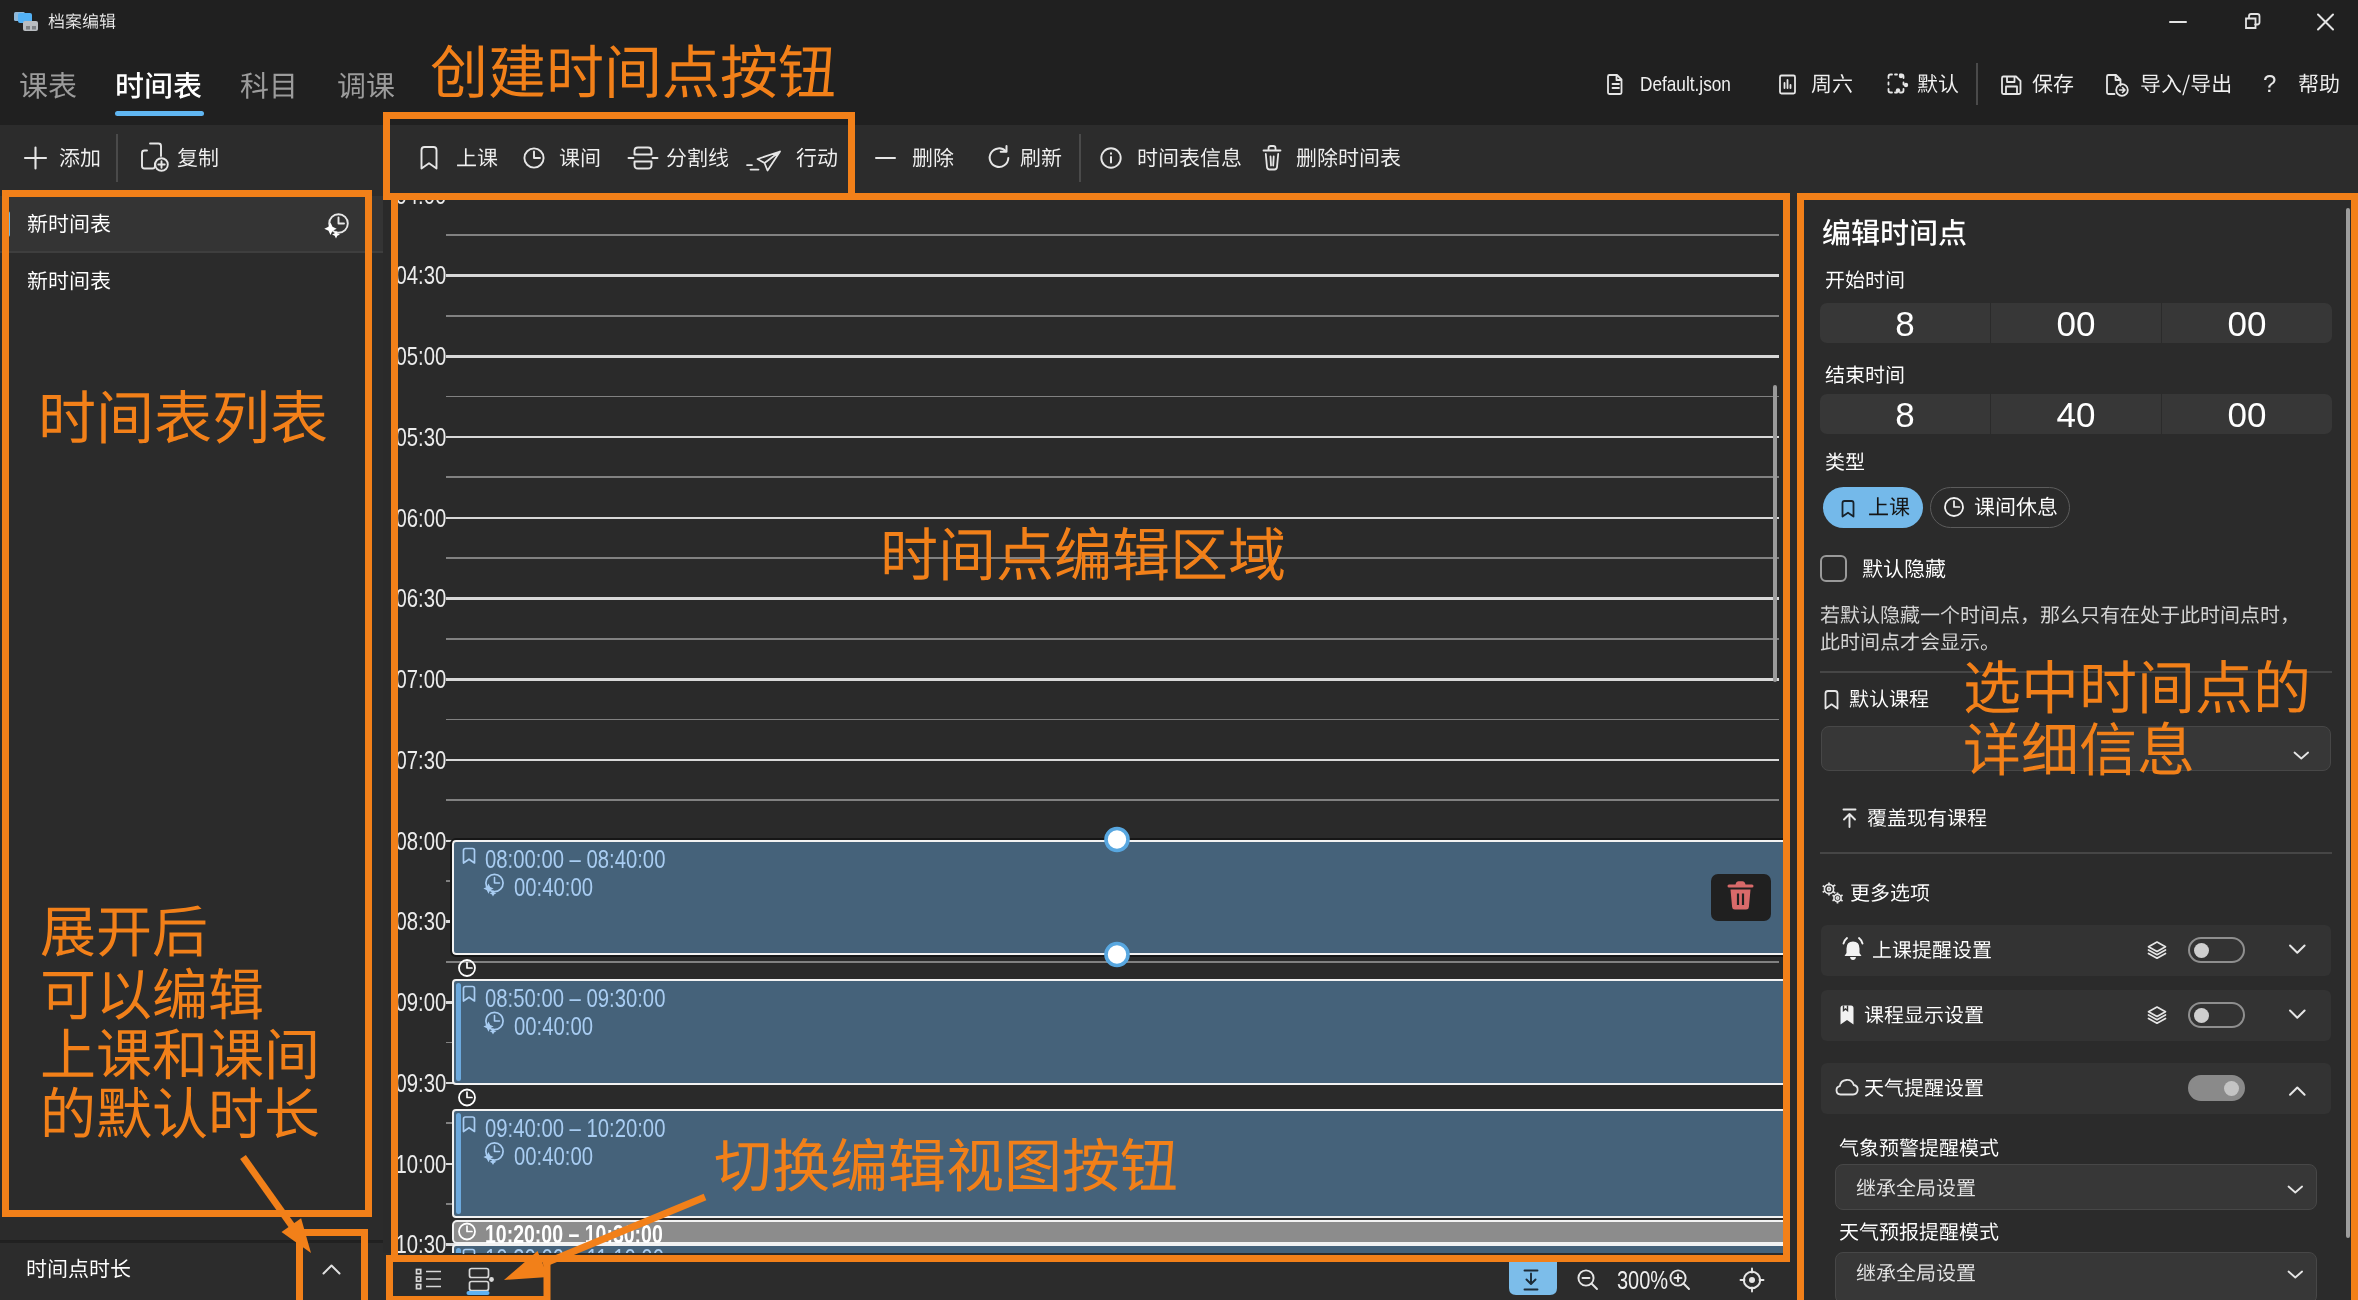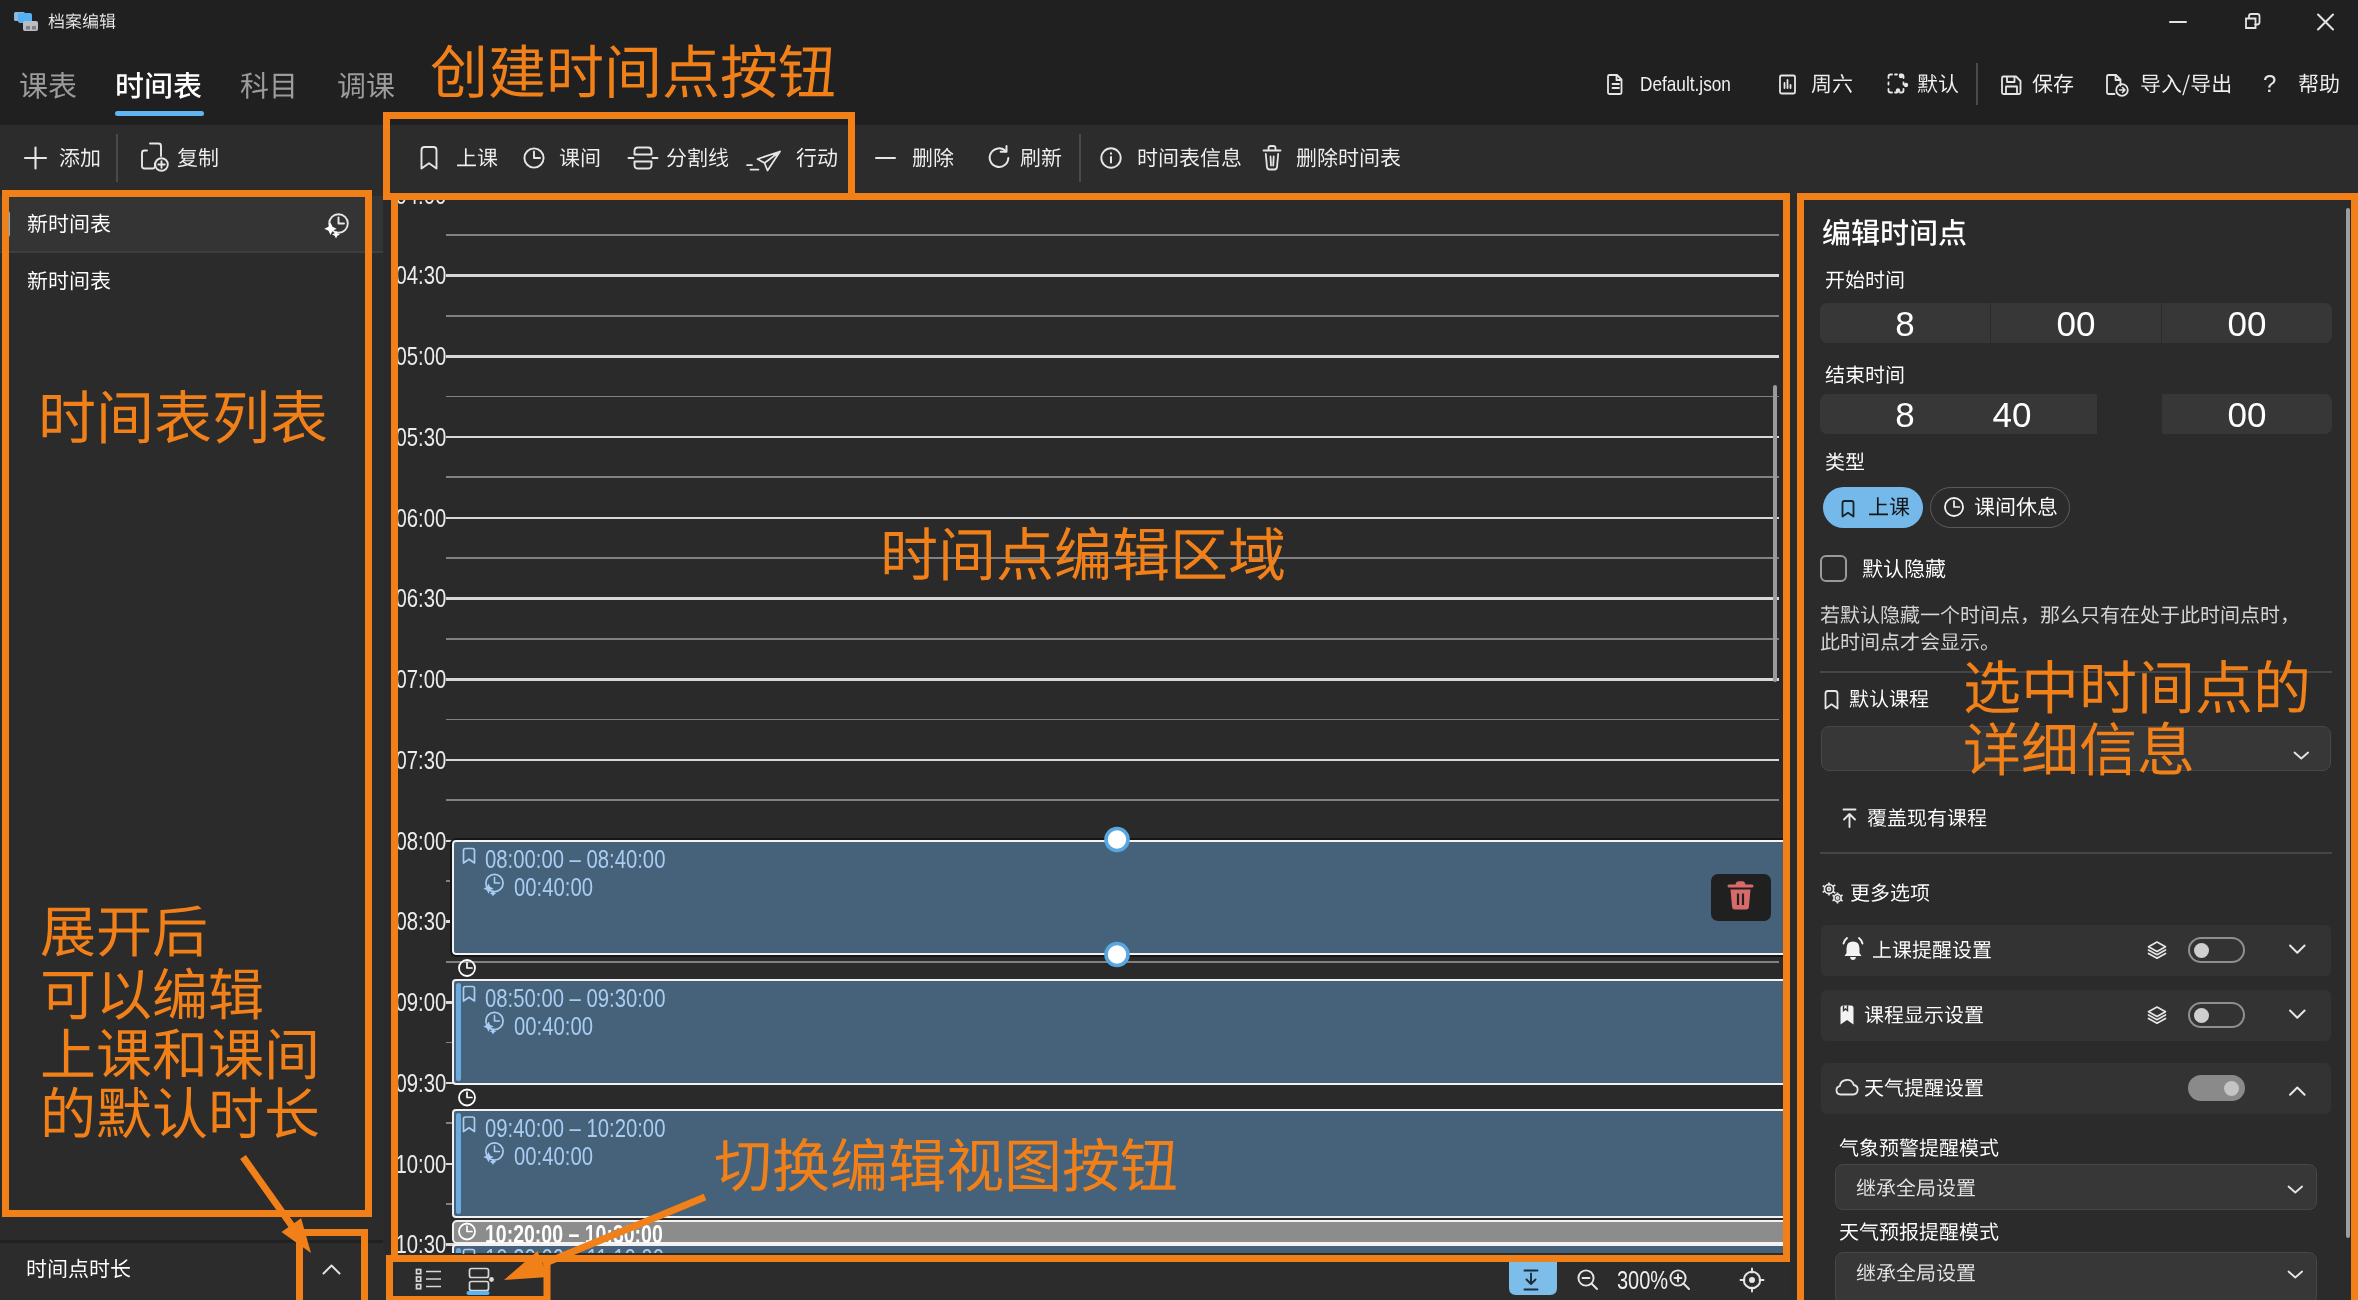--- a/index.html
+++ b/index.html
@@ -114,21 +114,21 @@
     <div id="gsb"></div>
   </div>
 <div id="gbottom"></div>
 <div id="rpanel"></div>
 <div class="lat sx" style="left:1640px;top:72px;font-size:21px">Default.json</div>
 <div class="lat" style="left:1617px;top:1266px;font-size:25px;transform:scaleX(.8);transform-origin:left center">300%</div>
 <div class="tcell" style="left:1820px;top:303px;border-radius:7px 0 0 7px">8</div>
 <div class="tcell" style="left:1991px;top:303px">00</div>
 <div class="tcell" style="left:2162px;top:303px;border-radius:0 7px 7px 0">00</div>
 <div class="tcell" style="left:1820px;top:394px;border-radius:7px 0 0 7px">8</div>
-<div class="tcell" style="left:1927px;top:394px">40</div>
+<div class="tcell" style="left:1991px;top:394px">40</div>
 <div class="tcell" style="left:2162px;top:394px;border-radius:0 7px 7px 0">00</div>
 <div class="rdiv" style="top:671px"></div>
 <div class="rdiv" style="top:852px"></div>
 <div class="pill1"></div>
 <div class="pill2"></div>
 <div class="chk"></div>
 <div class="ddl" style="left:1821px;top:726px;width:510px;height:45px"></div>
 <div class="ddl" style="left:1835px;top:1164px;width:482px;height:46px"></div>
 <div class="ddl" style="left:1835px;top:1252px;width:482px;height:52px"></div>
 <div class="card" style="top:925px;height:51px"></div>

